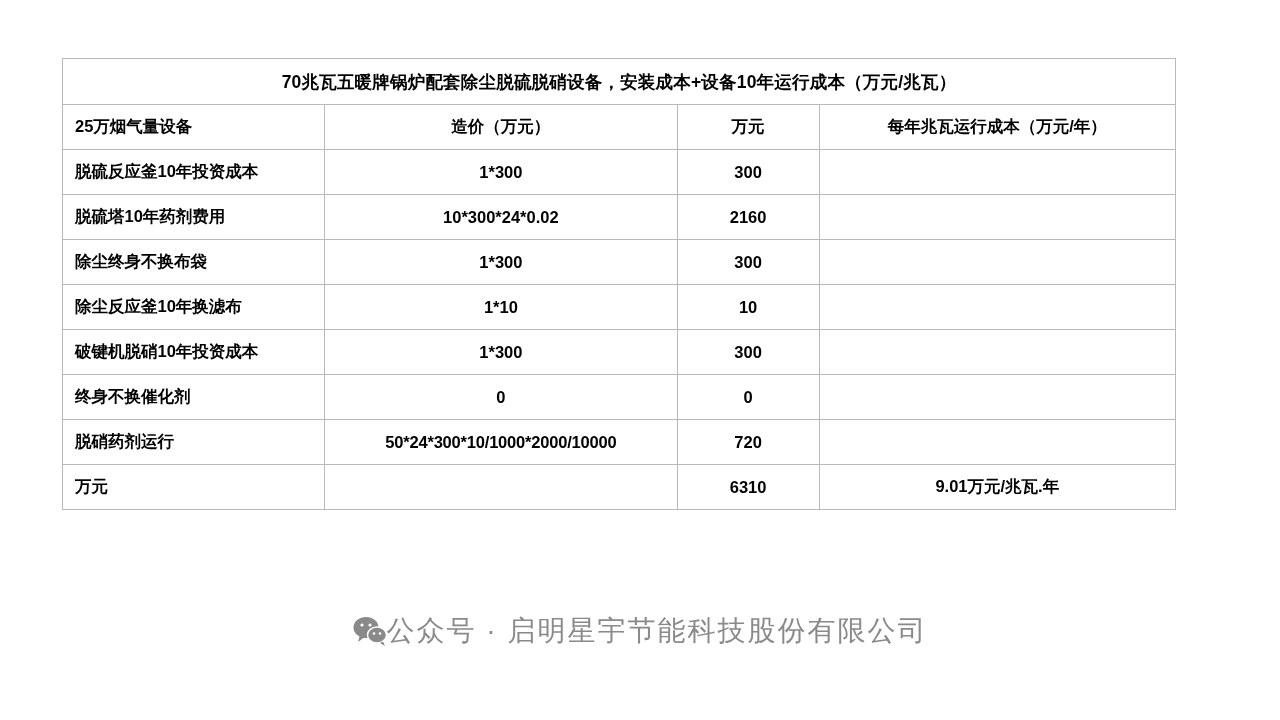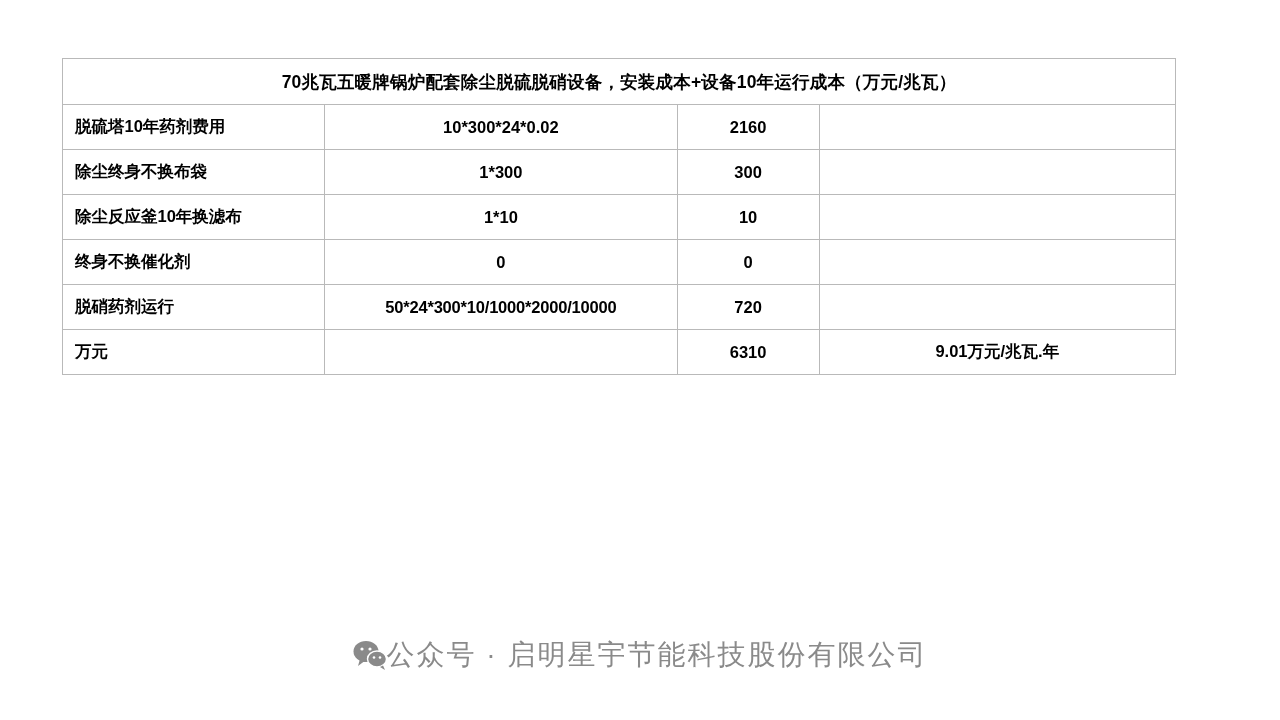--- a/index.html
+++ b/index.html
@@ -51,21 +51,21 @@
   .col-label { width: 262px; text-align: left; padding-left: 12px !important; }
   .col-calc  { width: 352px; text-align: center; }
   .col-amount{ width: 142px; text-align: center; }
   .col-annual{ width: 356px; text-align: center; }
 
   .calc-small { font-size: 16px; letter-spacing: -0.2px; }
 
   .footer {
     position: absolute;
     left: 0;
-    top: 636px;
+    top: 612px;
     width: 1280px;
     display: flex;
     align-items: center;
     justify-content: center;
   }
   .wechat-badge {
     width: 34px;
     height: 30px;
     position: relative;
     display: inline-block;
@@ -88,37 +88,55 @@
       <colgroup>
         <col class="col-label">
         <col class="col-calc">
         <col class="col-amount">
         <col class="col-annual">
       </colgroup>
       <tbody>
         <tr>
           <td class="title-cell" colspan="4">70兆瓦五暖牌锅炉配套除尘脱硫脱硝设备，安装成本+设备10年运行成本（万元/兆瓦）</td>
         </tr>
+        <tr>
+          <td class="col-label">25万烟气量设备</td>
+          <td class="col-calc">造价（万元）</td>
+          <td class="col-amount">万元</td>
+          <td class="col-annual">每年兆瓦运行成本（万元/年）</td>
+        </tr>
 
+        <tr>
+          <td class="col-label">脱硫反应釜10年投资成本</td>
+          <td class="col-calc">1*300</td>
+          <td class="col-amount">300</td>
+          <td class="col-annual"></td>
+        </tr>
         <tr>
           <td class="col-label">脱硫塔10年药剂费用</td>
           <td class="col-calc">10*300*24*0.02</td>
           <td class="col-amount">2160</td>
           <td class="col-annual"></td>
         </tr>
         <tr>
           <td class="col-label">除尘终身不换布袋</td>
           <td class="col-calc">1*300</td>
           <td class="col-amount">300</td>
           <td class="col-annual"></td>
         </tr>
         <tr>
           <td class="col-label">除尘反应釜10年换滤布</td>
           <td class="col-calc">1*10</td>
           <td class="col-amount">10</td>
+          <td class="col-annual"></td>
+        </tr>
+        <tr>
+          <td class="col-label">破键机脱硝10年投资成本</td>
+          <td class="col-calc">1*300</td>
+          <td class="col-amount">300</td>
           <td class="col-annual"></td>
         </tr>
         <tr>
           <td class="col-label">终身不换催化剂</td>
           <td class="col-calc">0</td>
           <td class="col-amount">0</td>
           <td class="col-annual"></td>
         </tr>
         <tr>
           <td class="col-label">脱硝药剂运行</td>

